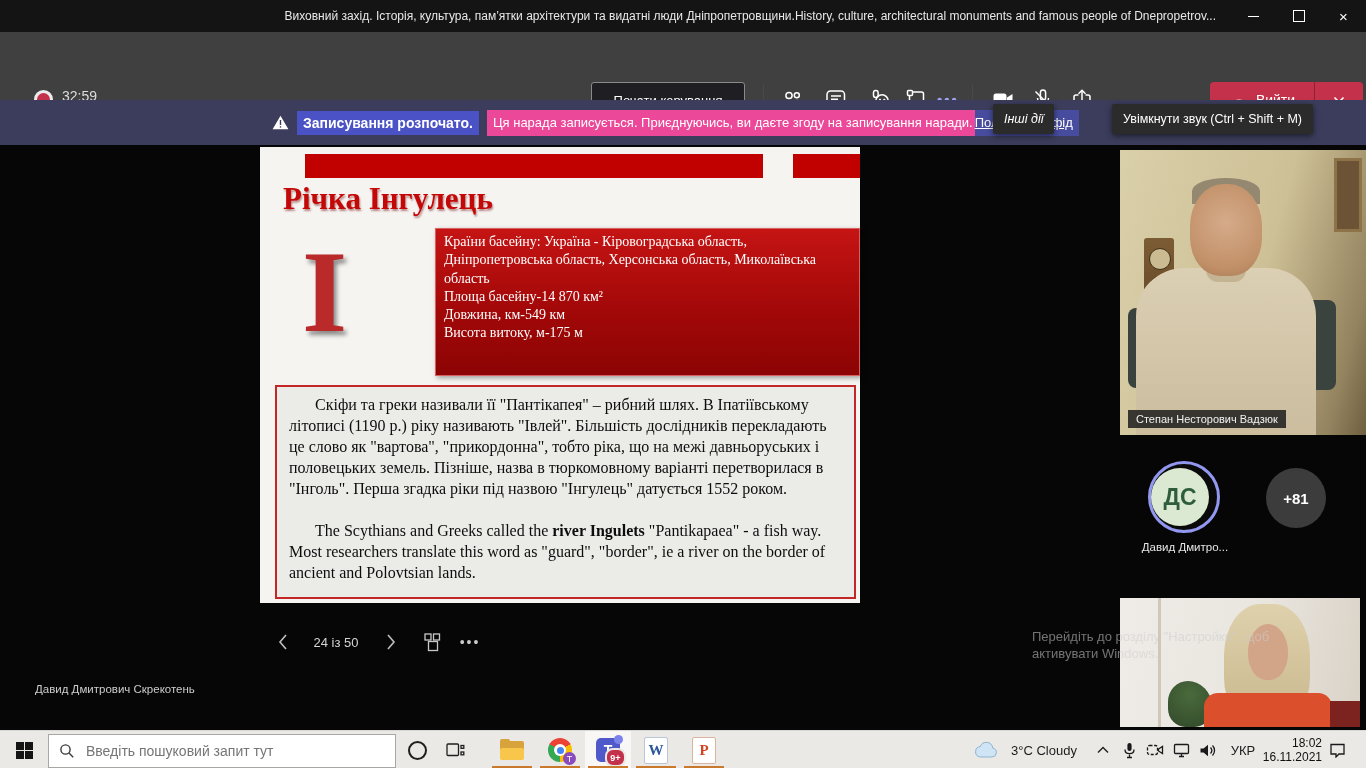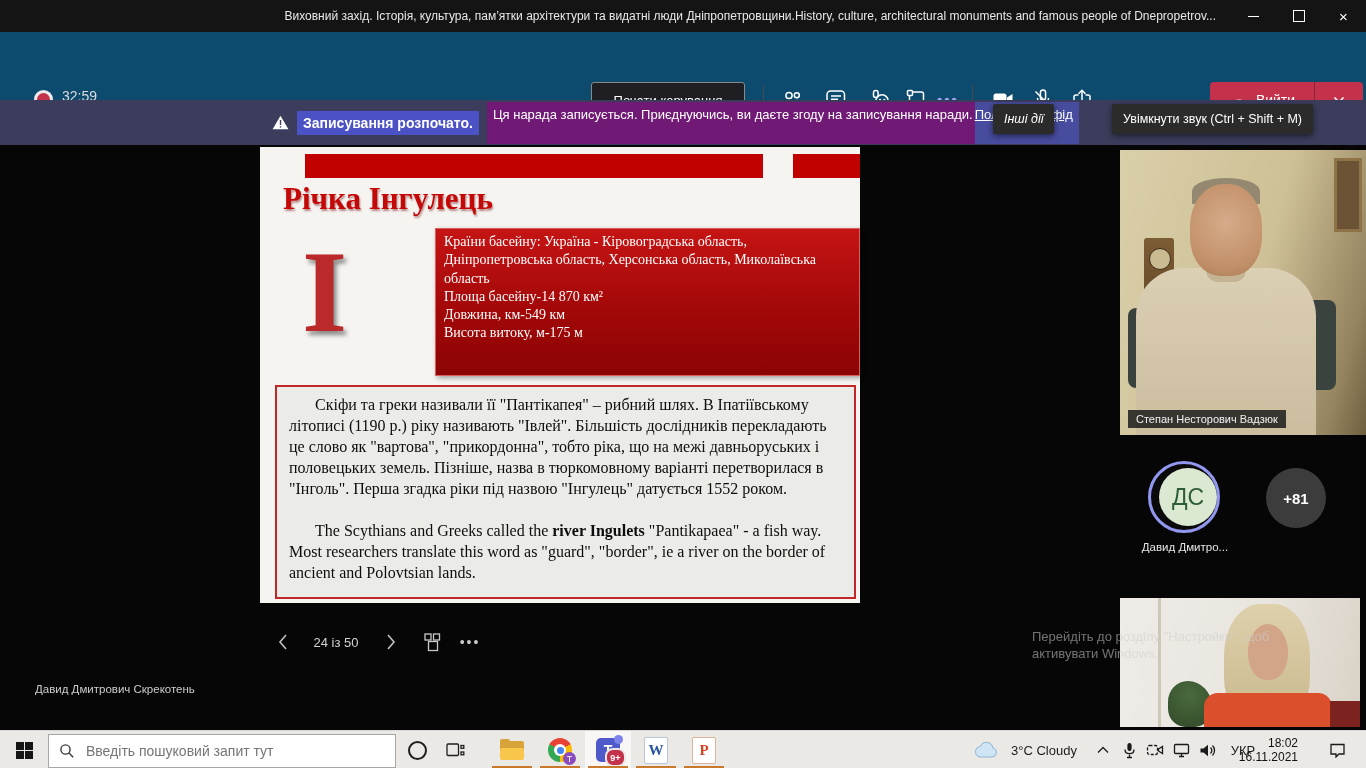--- a/index.html
+++ b/index.html
@@ -8,37 +8,37 @@
 
   
   .titlebar{position:absolute;left:0;top:0;width:1366px;height:32px;background:#141414;}
   .titlebar .title{position:absolute;left:140px;right:150px;top:0;height:32px;line-height:32px;text-align:right;color:#e8e8e8;font-size:12px;white-space:nowrap;overflow:hidden;}
   .win-btn{position:absolute;top:0;width:45px;height:32px;display:flex;align-items:center;justify-content:center;color:#fff;}
   .glyph-min{width:11px;height:1px;background:#fff;}
   .glyph-max{width:10px;height:10px;border:1px solid #fff;}
   .glyph-close{font-size:15px;line-height:1;}
 
   
-  .toolbar{position:absolute;left:0;top:32px;width:1366px;height:68px;background:#0c4a6e;}
+  .toolbar{position:absolute;left:0;top:32px;width:1366px;height:68px;background:#404040;}
   .rec-dot{position:absolute;left:34px;top:58px;width:13px;height:13px;border-radius:50%;background:#c4314b;border:3px solid #ececec;}
   .timer{position:absolute;left:62px;top:56px;color:#dcdcdc;font-size:14px;}
   .ctl-btn{position:absolute;left:591px;top:50px;width:154px;height:36px;box-sizing:border-box;border:1px solid #8a8a8a;border-radius:3px;color:#fff;font-size:13px;display:flex;align-items:center;justify-content:center;background:#1f1f23;}
   .tsep{position:absolute;top:53px;width:1px;height:28px;background:#4a4a4c;}
   .icon-btn{position:absolute;top:52px;width:30px;height:30px;display:flex;align-items:center;justify-content:center;}
   .dots{color:#9da2f2;font-size:15px;letter-spacing:2px;font-weight:bold;}
   .leave-btn{position:absolute;left:1210px;top:50px;width:153px;height:36px;background:#c4314b;border-radius:4px;display:flex;align-items:center;color:#fff;}
   .leave-main{flex:0 0 104px;display:flex;align-items:center;justify-content:center;gap:7px;font-size:14px;}
   .leave-div{width:1px;height:36px;background:rgba(0,0,0,.28);}
   .leave-chev{flex:1;display:flex;align-items:center;justify-content:center;}
 
   
   .banner{position:absolute;left:0;top:100px;width:1366px;height:45px;background:#3c3d5c;}
   .banner-row{position:absolute;left:272px;top:0;height:45px;display:flex;align-items:center;gap:8px;white-space:nowrap;}
   .banner-bold{background:#4a52c6;color:#fff;font-weight:bold;font-size:14px;padding:4px 6px;}
-  .banner-body{background:#701a75;color:#fff;font-size:13px;padding:5px 2px 22px 6px;}
+  .banner-body{background:#ec4899;color:#fff;font-size:13px;padding:5px 2px 6px 6px;}
   .banner-link{background:#474c9e;color:#fff;font-size:13px;padding:5px 6px 5px 0;text-decoration:underline;}
   .dismiss-outline{position:absolute;left:1318px;top:107px;width:42px;height:31px;border:1px solid rgba(255,255,255,.45);border-radius:4px;box-sizing:border-box;}
   .tooltip{position:absolute;background:#2b2b2b;color:#fff;font-size:12.5px;padding:8px 11px;border-radius:2px;white-space:nowrap;box-shadow:0 2px 6px rgba(0,0,0,.55);z-index:60;}
 
   
   .content{position:absolute;left:0;top:145px;width:1366px;height:585px;background:#060606;overflow:hidden;}
 
   .slide{position:absolute;left:260px;top:2px;width:600px;height:456px;background:#f5f4f1;font-family:"Liberation Serif",serif;}
   .slide-bar1{position:absolute;left:45px;top:7px;width:458px;height:24px;background:#c10000;}
   .slide-bar2{position:absolute;left:533px;top:7px;width:67px;height:24px;background:#c10000;}
@@ -62,21 +62,21 @@
   .clock:before{top:10px;} .clock:after{top:38px;}
   .frame{position:absolute;right:4px;top:8px;width:28px;height:74px;background:#6d5336;border:3px solid #8d7347;box-sizing:border-box;}
   .chairL{position:absolute;left:8px;top:158px;width:46px;height:80px;background:#39423d;border-radius:8px;}
   .chairR{position:absolute;right:30px;top:150px;width:50px;height:90px;background:#3a433e;border-radius:8px;}
   .head1{position:absolute;left:70px;top:34px;width:72px;height:92px;background:radial-gradient(circle at 50% 42%,#d6ab8a 0%,#c19068 70%,#a87a52 100%);border-radius:46% 46% 42% 42%;}
   .hair1{position:absolute;left:72px;top:28px;width:68px;height:26px;background:#948871;border-radius:50% 50% 0 0;}
   .body1{position:absolute;left:16px;top:118px;width:180px;height:167px;background:linear-gradient(#dbcfb4,#cbbd9e);border-radius:48px 48px 0 0;}
   .collar1{position:absolute;left:86px;top:120px;width:40px;height:12px;background:#c4b493;border-radius:0 0 18px 18px;}
   .tile-label{position:absolute;left:8px;bottom:7px;background:rgba(28,28,28,.85);color:#f2f2f2;font-size:11px;padding:3px 8px;white-space:nowrap;}
 
-  .avatar-outer{position:absolute;left:1148px;top:316px;width:72px;height:72px;border-radius:50%;border:3px solid #9297f0;box-sizing:border-box;background:#0a0a0a;display:flex;align-items:center;justify-content:flex-end;}
+  .avatar-outer{position:absolute;left:1148px;top:316px;width:72px;height:72px;border-radius:50%;border:3px solid #9297f0;box-sizing:border-box;background:#0a0a0a;display:flex;align-items:center;justify-content:flex-start;font-weight:bold;}
   .avatar-inner{width:58px;height:58px;border-radius:50%;background:#dbe9d2;color:#2e5d3b;display:flex;align-items:center;justify-content:center;font-size:23px;}
   .overflow-circle{position:absolute;left:1266px;top:323px;width:60px;height:60px;border-radius:50%;background:#3c3c3c;color:#fff;display:flex;align-items:center;justify-content:center;font-size:15px;font-weight:bold;}
   .avatar-name{position:absolute;left:1126px;top:396px;width:118px;text-align:center;color:#e6e6e6;font-size:11.5px;white-space:nowrap;overflow:hidden;}
 
   .tile2{position:absolute;left:1120px;top:453px;width:240px;height:129px;overflow:hidden;background:linear-gradient(100deg,#efece7 0%,#e9e5df 55%,#d9d2c6 100%);}
   .doorline{position:absolute;left:38px;top:0;width:3px;height:129px;background:#cfc7b8;}
   .plant{position:absolute;left:48px;bottom:0;width:44px;height:46px;background:radial-gradient(circle at 50% 30%,#4a6a3c,#31492a);border-radius:45% 55% 40% 40%;}
   .hair2{position:absolute;left:104px;top:6px;width:86px;height:122px;background:linear-gradient(#ded1ac,#c9b78c);border-radius:42% 42% 40% 40%;}
   .face2{position:absolute;left:128px;top:26px;width:40px;height:56px;background:#d2a488;border-radius:50% 50% 46% 46%;}
   .body2{position:absolute;left:84px;bottom:0;width:128px;height:34px;background:#db4f2d;border-radius:14px 14px 0 0;}
@@ -107,21 +107,21 @@
   .chrome{position:relative;width:24px;height:24px;border-radius:50%;background:conic-gradient(from -60deg,#ea4335 0deg 120deg,#fbbc04 120deg 240deg,#34a853 240deg 360deg);}
   .chrome .hub{position:absolute;left:6px;top:6px;width:12px;height:12px;background:#fff;border-radius:50%;}
   .chrome .core{position:absolute;left:8.5px;top:8.5px;width:7px;height:7px;background:#4285f4;border-radius:50%;}
   .badge-t{position:absolute;right:-4px;bottom:-3px;width:13px;height:13px;border-radius:50%;background:#8a4bbd;color:#fff;font-size:9px;display:flex;align-items:center;justify-content:center;}
   .teams-ico{position:relative;width:24px;height:24px;border-radius:5px;background:#5059c9;color:#fff;font-size:14px;font-weight:bold;display:flex;align-items:center;justify-content:center;}
   .teams-dot{position:absolute;right:-3px;top:-3px;width:9px;height:9px;border-radius:50%;background:#7b83eb;}
   .badge-num{position:absolute;right:-6px;bottom:-5px;min-width:15px;height:15px;border-radius:8px;background:#c4314b;border:2px solid #ebe9e6;color:#fff;font-size:9px;font-weight:bold;display:flex;align-items:center;justify-content:center;padding:0 1px;}
   .doc-ico{position:relative;width:22px;height:25px;background:#fff;border:1px solid #b9c6d8;border-radius:2px;display:flex;align-items:center;justify-content:center;font-weight:bold;font-size:15px;font-family:"Liberation Serif",serif;}
   .doc-w{color:#2b579a;} .doc-p{color:#d04423;border-color:#dbb49f;}
   .tray-txt{font-size:13px;color:#1c1c1c;}
-  .clockblk{position:absolute;right:68px;top:0;height:38px;display:flex;flex-direction:column;align-items:flex-end;justify-content:center;color:#111;font-size:12px;line-height:14px;}
+  .clockblk{position:absolute;right:44px;top:0;height:38px;display:flex;flex-direction:column;align-items:flex-end;justify-content:center;color:#111;font-size:12px;line-height:14px;}
 </style>
 </head>
 <body>
 
 <div class="screen">
 
   <div class="titlebar">
     <div class="title">Виховний захід. Історія, культура, пам’ятки архітектури та видатні люди Дніпропетровщини.History, culture, architectural monuments and famous people of Dnepropetrov...</div>
     <div class="win-btn" style="right:90px;">
         <div class="glyph-min"></div>

